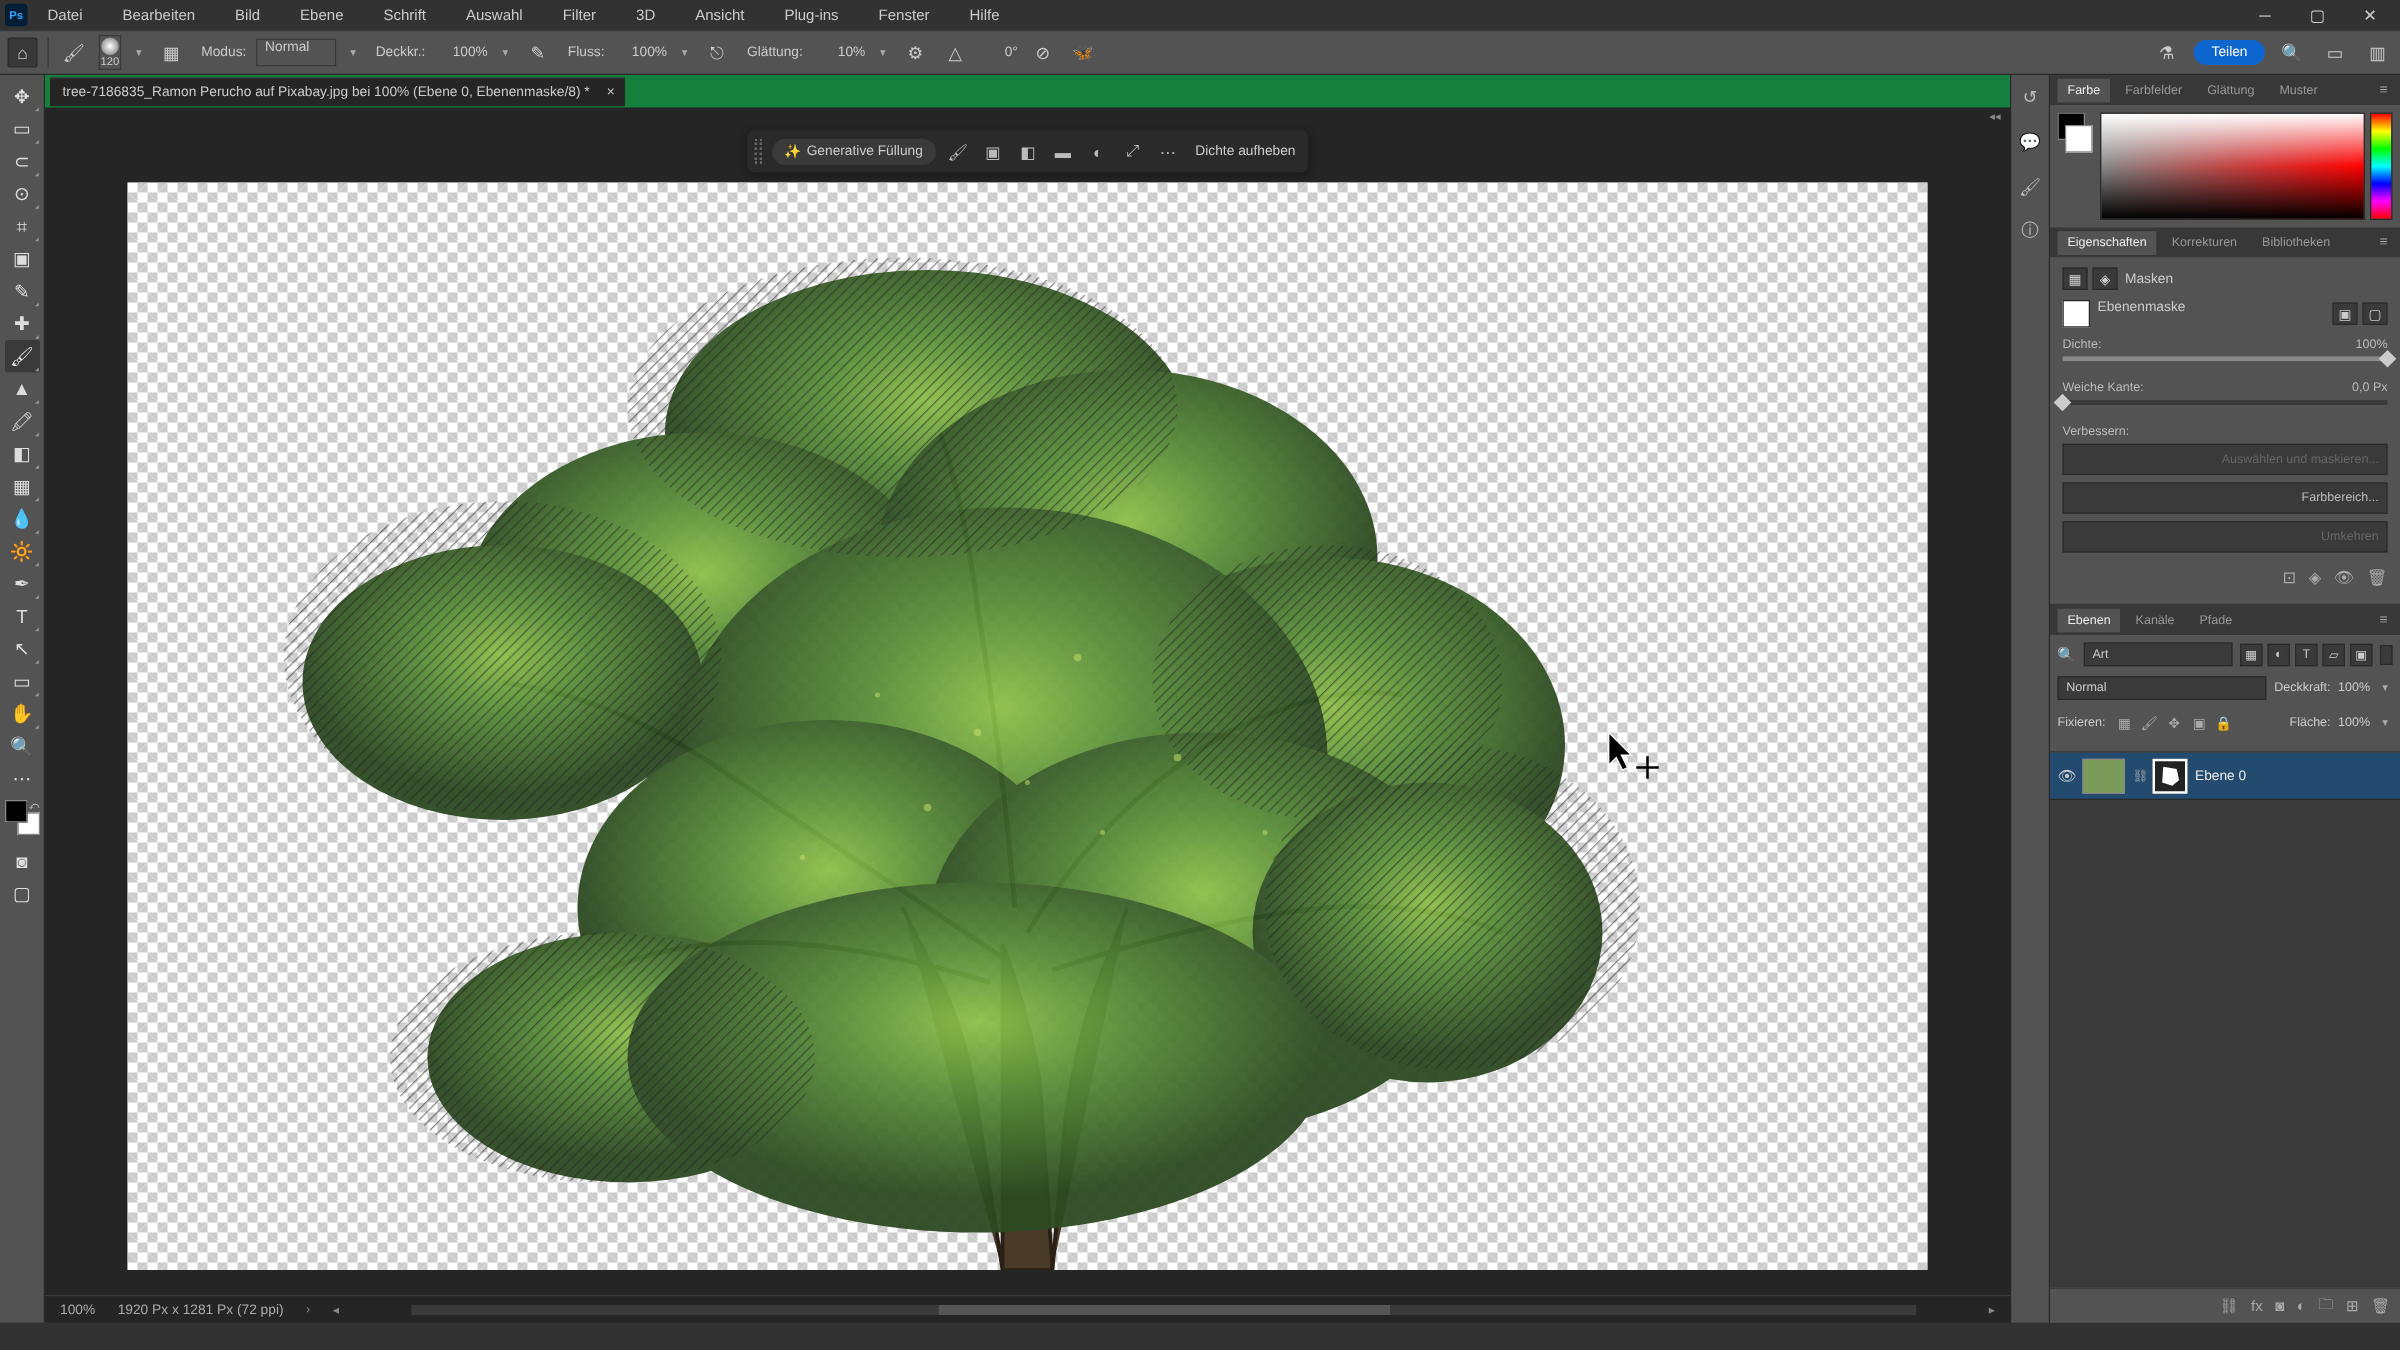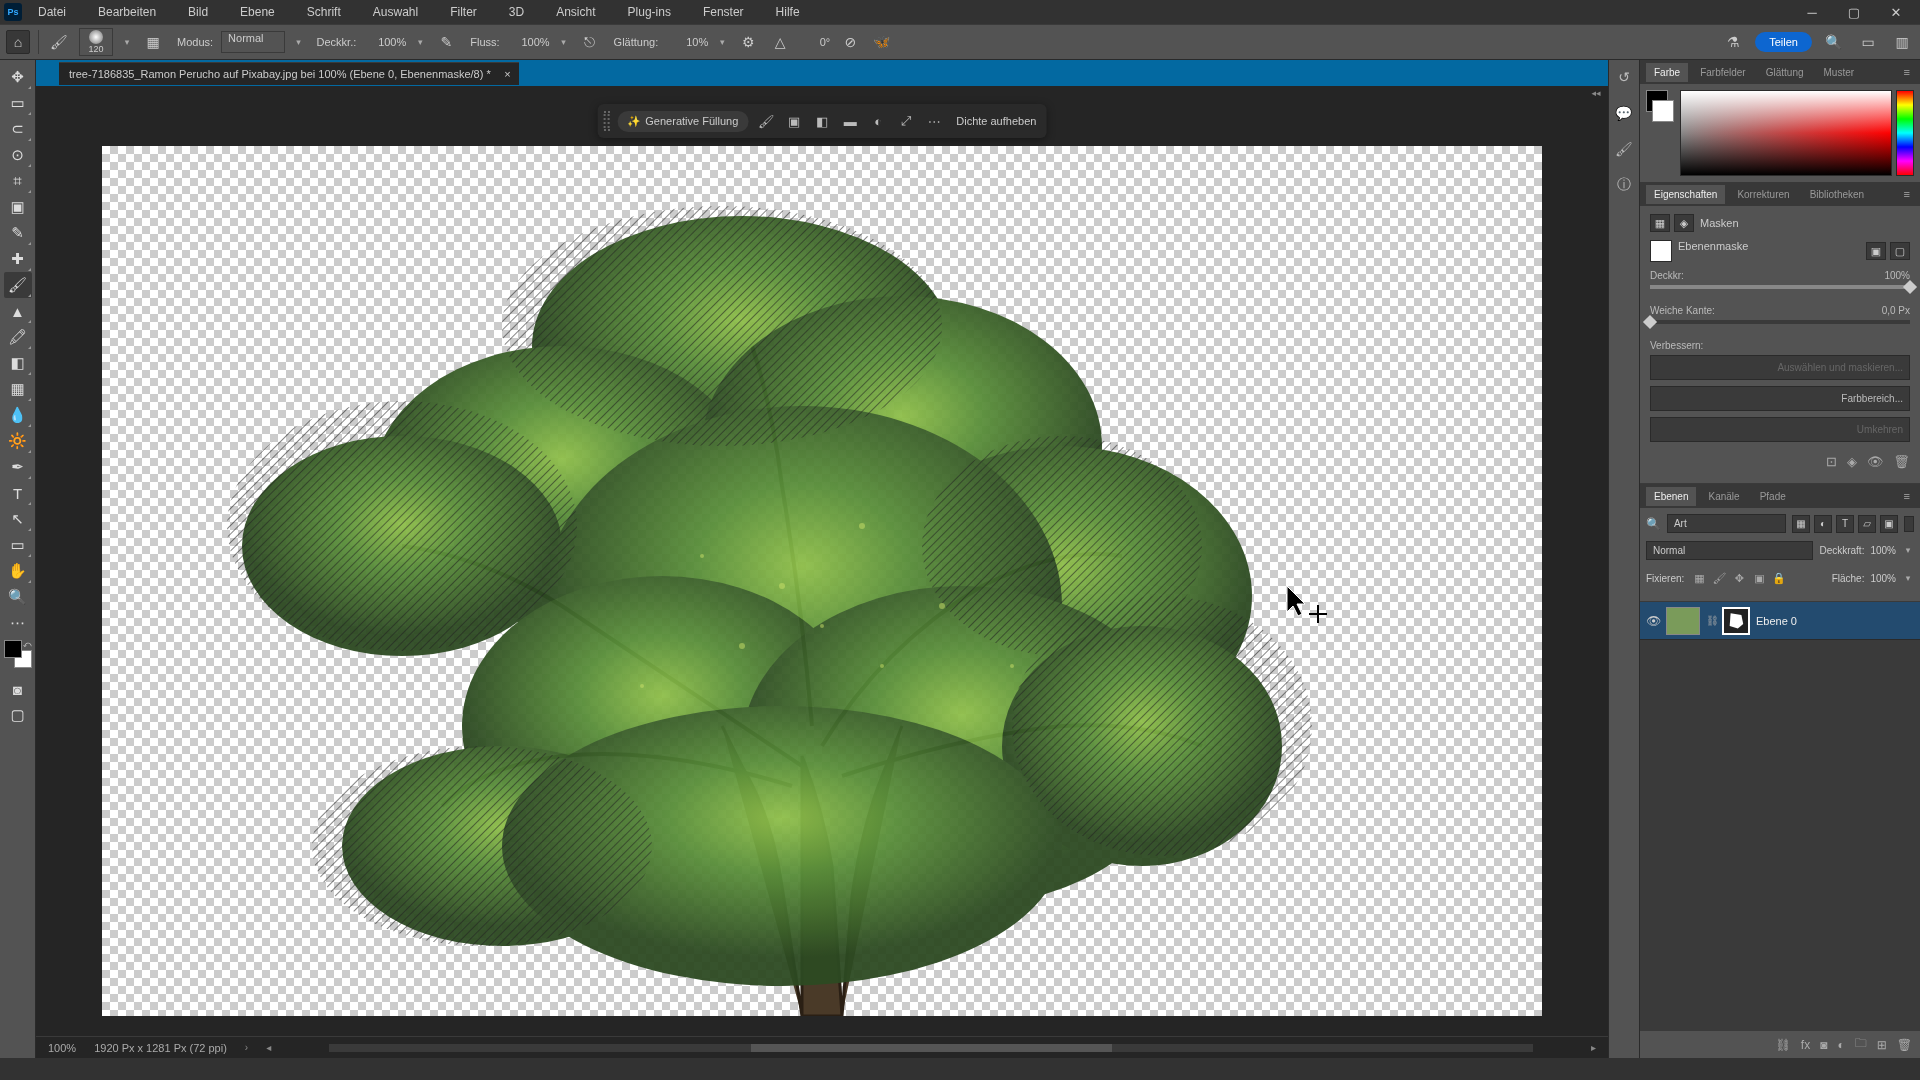--- a/index.html
+++ b/index.html
@@ -6,38 +6,38 @@
 body{background:#323232;width:1920px;height:1080px;overflow:hidden;color:#ccc;font-size:11px}
 .titlebar{height:24px;background:#323232;display:flex;align-items:center;padding:0 4px}
 .ps-icon{width:18px;height:18px;background:#001e36;border-radius:3px;display:flex;align-items:center;justify-content:center;color:#31a8ff;font-size:9px;font-weight:bold;margin-right:8px}
 .menubar{display:flex;gap:16px}
 .menubar span{padding:3px 8px;font-size:12px;cursor:pointer}
 .win-controls{margin-left:auto;display:flex;gap:2px}
 .win-btn{width:40px;height:22px;display:flex;align-items:center;justify-content:center;font-size:13px;cursor:pointer}
 .options-bar{height:36px;background:#535353;border-top:1px solid #3a3a3a;border-bottom:1px solid #2a2a2a;display:flex;align-items:center;padding:0 6px;gap:8px}
 .opt-icon{width:24px;height:24px;display:flex;align-items:center;justify-content:center;cursor:pointer;border-radius:2px;font-size:14px}
 .home-icon{background:#383838;border:1px solid #2a2a2a}
-.brush-preview{width:34px;height:28px;background:#535353;border:1px solid #3a3a3a;display:flex;flex-direction:column;align-items:center;justify-content:center;font-size:9px}
+.brush-preview{width:18px;height:28px;background:#535353;border:1px solid #3a3a3a;display:flex;flex-direction:column;align-items:center;justify-content:center;font-size:9px}
 .brush-circle{width:14px;height:14px;border-radius:50%;background:radial-gradient(circle,#fff 0%,#999 70%,transparent 100%)}
 .opt-label{font-size:11px;margin-left:4px}
 .opt-select{background:#535353;border:1px solid #3a3a3a;height:22px;padding:0 20px 0 6px;color:#ccc;font-size:11px;position:relative}
 .opt-input{background:#535353;border:none;color:#ccc;width:42px;text-align:right;font-size:11px}
 .caret{width:12px;height:22px;display:flex;align-items:center;justify-content:center;font-size:9px;color:#aaa}
 .share-btn{background:#0d66d0;color:#fff;padding:4px 14px;border-radius:12px;font-size:11px;cursor:pointer}
 .main{display:flex;height:calc(100% - 82px)}
 .toolbar{width:36px;background:#535353;border-right:1px solid #2a2a2a;display:flex;flex-direction:column;align-items:center;padding-top:4px;gap:0}
 .tool{width:28px;height:26px;display:flex;align-items:center;justify-content:center;font-size:15px;cursor:pointer;color:#ddd;border-radius:2px;position:relative}
 .tool.active{background:#3a3a3a}
 .tool-tri{position:absolute;bottom:1px;right:1px;width:0;height:0;border-left:3px solid transparent;border-bottom:3px solid #999}
 .color-swatch{width:28px;height:28px;margin-top:4px;position:relative}
 .fg-color{position:absolute;top:0;left:0;width:18px;height:18px;background:#000;border:1px solid #888;z-index:2}
 .bg-color{position:absolute;bottom:0;right:0;width:18px;height:18px;background:#fff;border:1px solid #888}
 .mini-swap{position:absolute;top:0;right:0;font-size:8px;color:#ccc}
 .canvas-area{flex:1;background:#252525;display:flex;flex-direction:column;position:relative;overflow:hidden}
-.doc-tab-row{height:26px;background:#0369a1;display:flex;align-items:center;padding-left:23px}
+.doc-tab-row{height:26px;background:#15803d;display:flex;align-items:center;padding-left:4px}
 .doc-tab{background:#252525;padding:5px 28px 5px 10px;font-size:11px;color:#ccc;position:relative;border-top:1px solid #3a3a3a}
 .doc-close{position:absolute;right:8px;top:5px;font-size:11px;cursor:pointer}
 .collapse-notch{position:absolute;top:28px;right:2px;width:20px;height:10px;color:#888;font-size:9px;text-align:center;cursor:pointer}
 .canvas-vp{flex:1;display:flex;align-items:flex-start;justify-content:center;padding-top:60px;position:relative}
 .checker{width:1440px;height:870px;background-color:#fff;background-image:linear-gradient(45deg,#ccc 25%,transparent 25%),linear-gradient(-45deg,#ccc 25%,transparent 25%),linear-gradient(45deg,transparent 75%,#ccc 75%),linear-gradient(-45deg,transparent 75%,#ccc 75%);background-size:16px 16px;background-position:0 0,0 8px,8px -8px,-8px 0;position:relative;overflow:hidden}
 .tree{position:absolute;left:80px;top:20px;width:1280px;height:850px}
 .tree svg{width:100%;height:100%}
 .float-bar{position:absolute;top:44px;left:50%;transform:translateX(-50%);background:#2a2a2a;border-radius:6px;height:34px;display:flex;align-items:center;padding:0 6px;gap:8px;box-shadow:0 2px 8px rgba(0,0,0,.4)}
 .float-handle{width:6px;height:20px;border-left:2px dotted #666;border-right:2px dotted #666}
 .float-btn{padding:4px 10px;background:#3a3a3a;border-radius:12px;font-size:11px;display:flex;align-items:center;gap:4px;cursor:pointer}
@@ -333,21 +333,21 @@
         <div style="display:flex;align-items:flex-start">
           <div class="mask-thumb"></div>
           <span>Ebenenmaske</span>
         </div>
         <div style="display:flex;gap:4px">
           <div class="prop-icon">▣</div>
           <div class="prop-icon">▢</div>
         </div>
       </div>
       <div class="prop-label-row">
-        <span>Deckkr:</span>
+        <span>Dichte:</span>
         <span>100%</span>
       </div>
       <div class="prop-slider">
         <div class="prop-slider-fill" style="width:100%"></div>
         <div class="prop-slider-thumb" style="left:100%"></div>
       </div>
       <div class="prop-label-row">
         <span>Weiche Kante:</span>
         <span>0,0 Px</span>
       </div>

